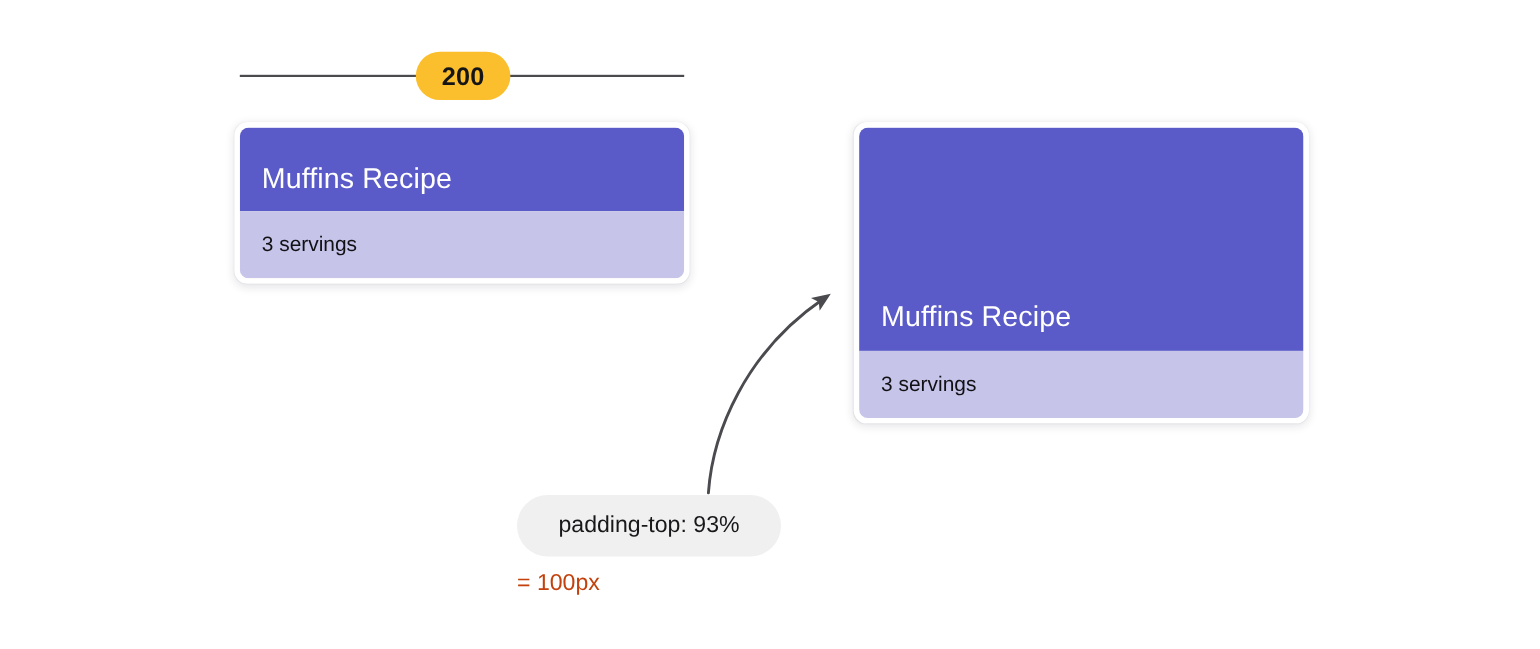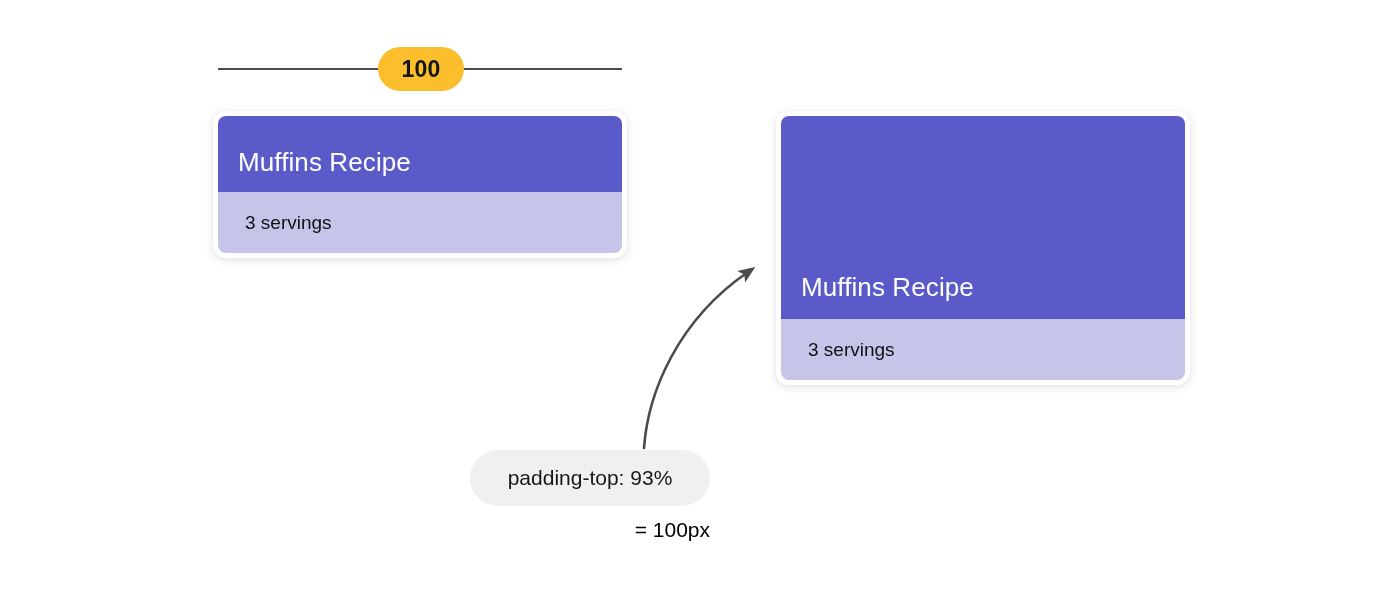--- a/index.html
+++ b/index.html
@@ -93,22 +93,22 @@
     background: #c6c4e8;
     flex: 0 0 auto;
     display: flex;
     align-items: center;
     box-sizing: border-box;
   }
   .card-meta {
     color: #111115;
     font-size: 19px;
     font-weight: 400;
+    padding-left: 20px;
     white-space: nowrap;
-    margin-left: 27px;
   }
 
   
   #card-left {
     left: 213px;
     top: 111px;
     width: 414px;
     height: 147px;
   }
   #card-left .card-media { height: 70px; }
@@ -139,42 +139,42 @@
     justify-content: center;
     font-size: 21px;
     color: #18181b;
     box-sizing: border-box;
   }
   .anno-sub {
     position: absolute;
     left: 470px;
     top: 518px;
     width: 240px;
-    text-align: right;
+    text-align: left;
     font-size: 21px;
-    color: #000000;
+    color: #c2410c;
   }
 
   .arrow-layer {
     position: absolute;
     left: 0;
     top: 0;
     width: 1400px;
     height: 590px;
     pointer-events: none;
   }
 </style>
 </head>
 <body>
 
 <div class="stage">
 
   <div class="ruler">
     <div class="ruler-line"></div>
-    <div class="ruler-badge">100</div>
+    <div class="ruler-badge">200</div>
   </div>
 
   <div class="card-frame" id="card-left">
     <div class="card">
       <div class="card-media">
         <div class="card-title">Muffins Recipe</div>
       </div>
       <div class="card-body">
         <div class="card-meta">3 servings</div>
       </div>

